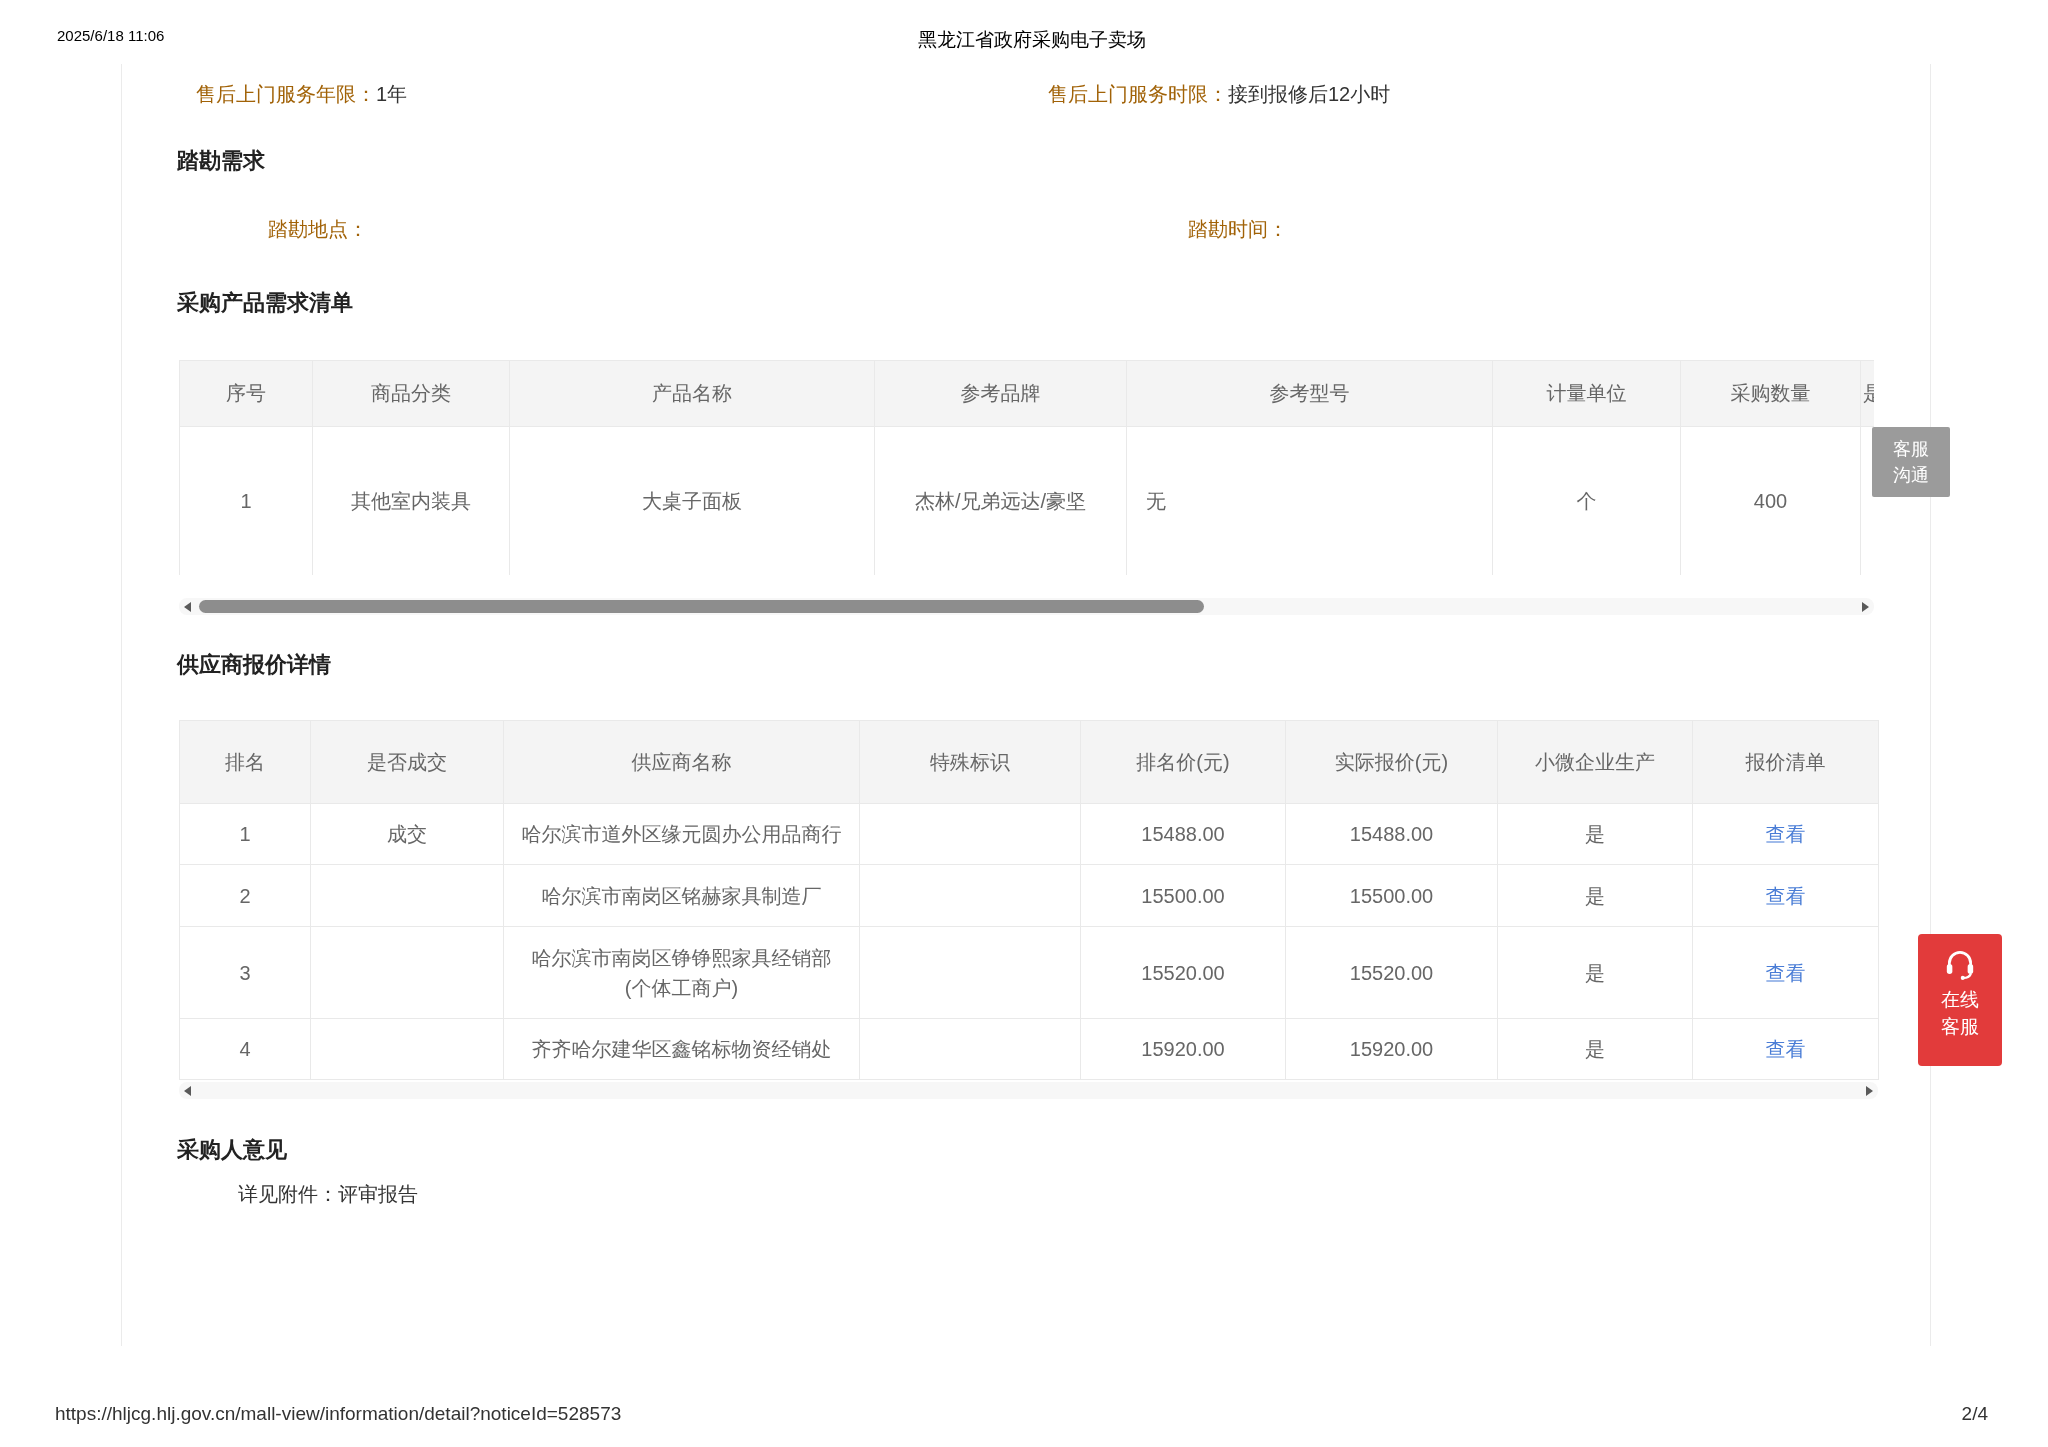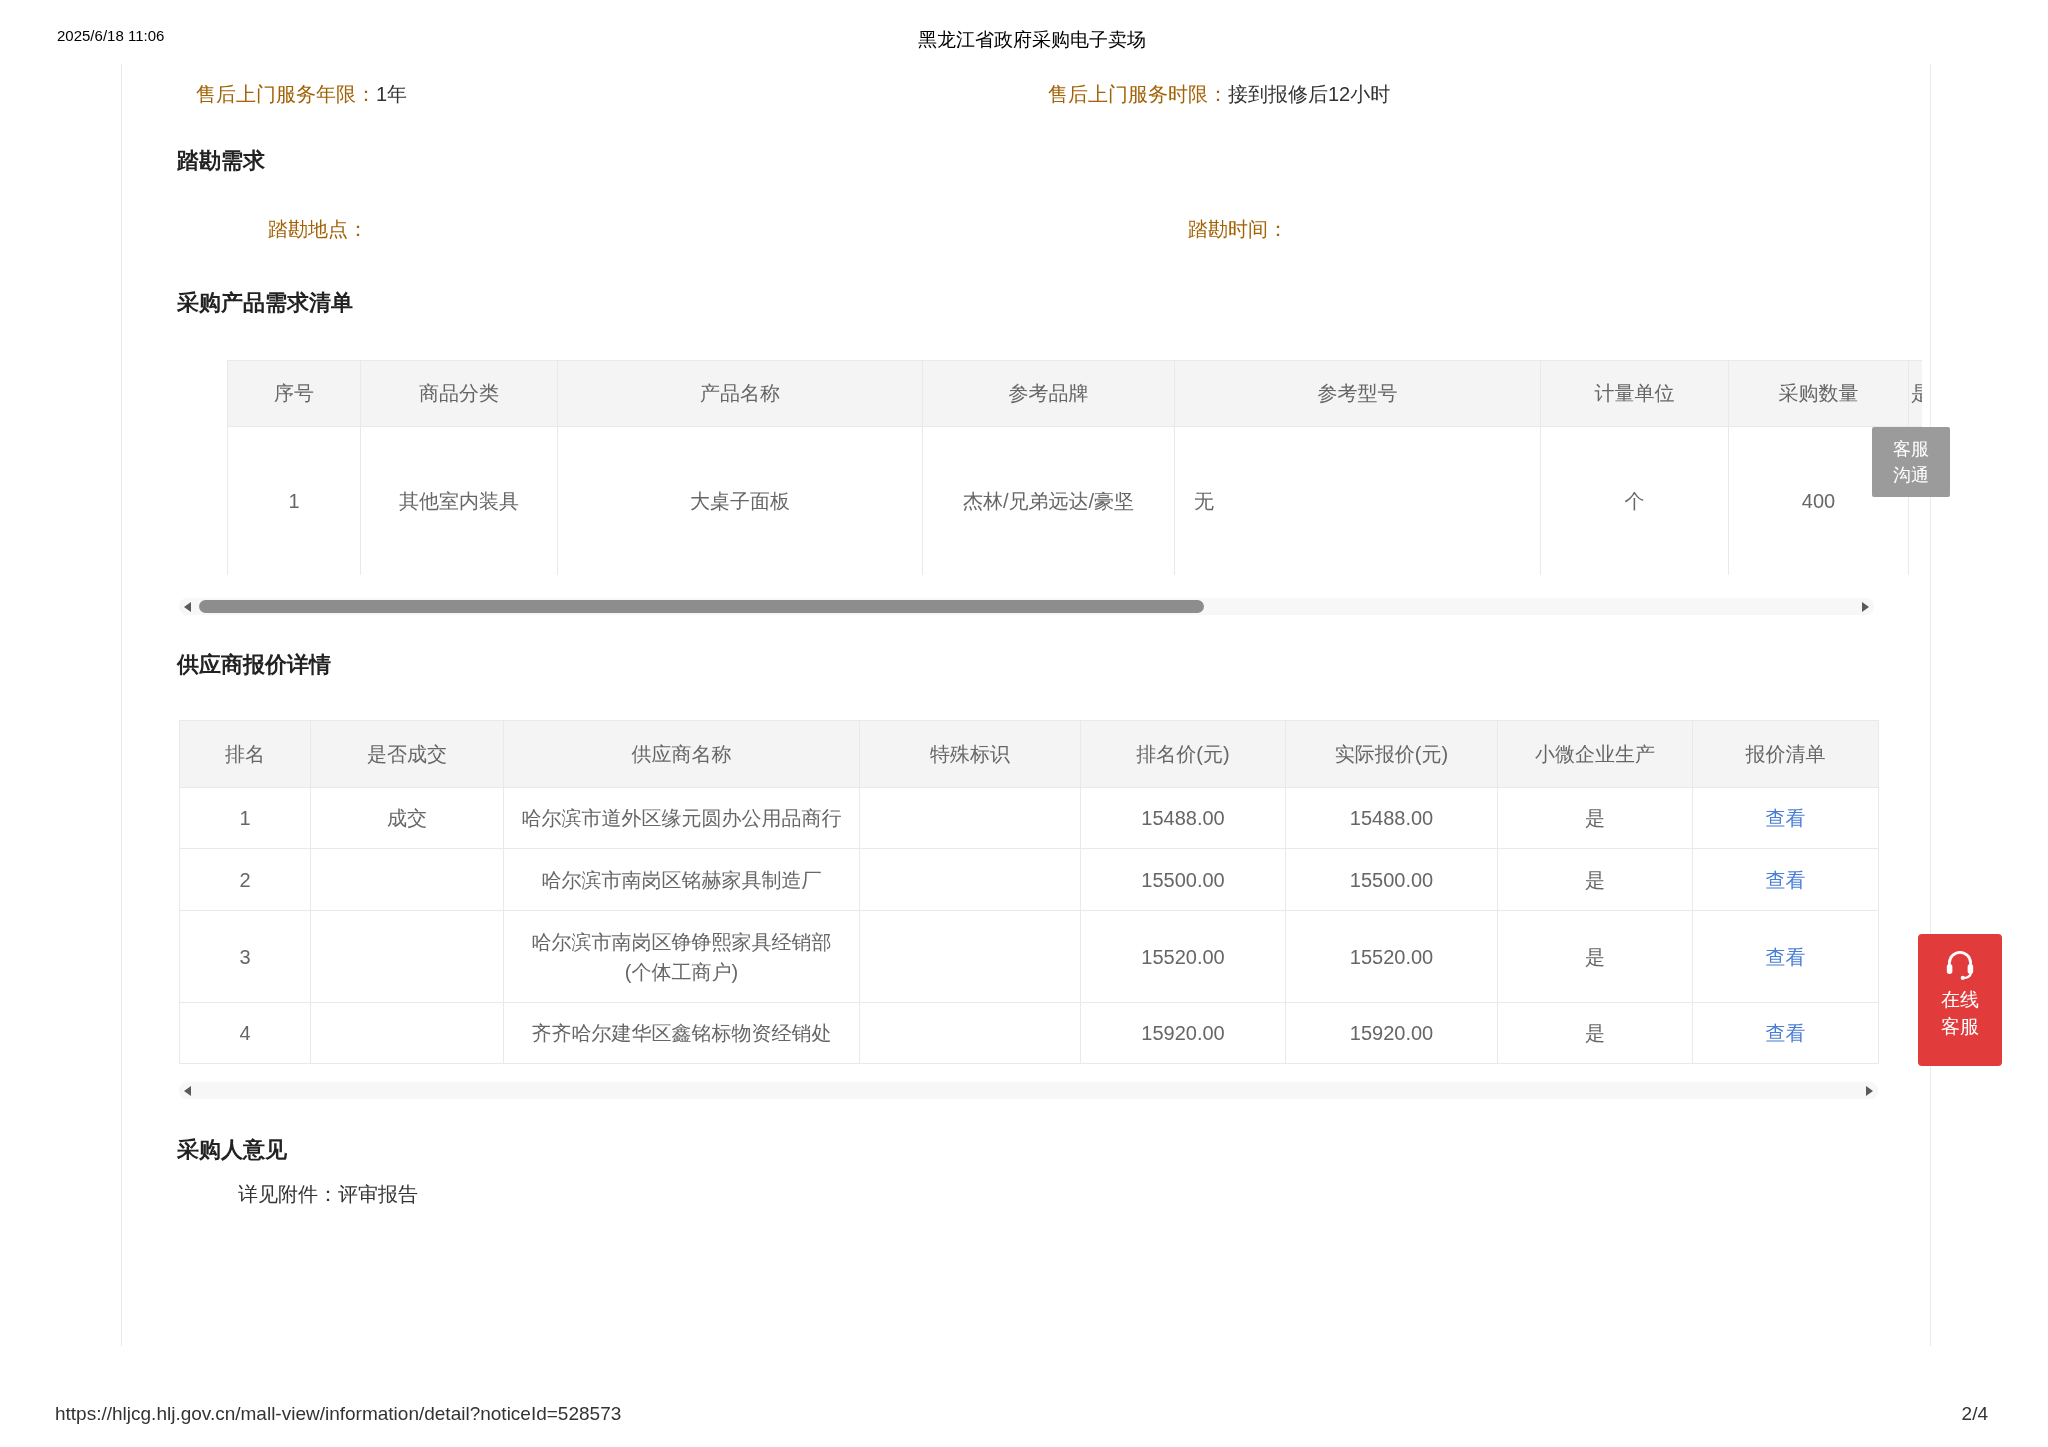--- a/index.html
+++ b/index.html
@@ -17,27 +17,27 @@
   .pair { position:absolute; white-space:nowrap; }
   .lbl { color:#a16207;margin-left:8px; }
   .val { color:#333; }
 
   .sec-h { position:absolute; font-size:22px; font-weight:700; color:#222; }
 
   
   table { border-collapse:collapse; table-layout:fixed; font-size:20px; color:#666; }
   th, td { border:1px solid #e9e9e9; text-align:center; vertical-align:middle; font-weight:400; overflow:hidden; }
   th { background:#f4f4f4; color:#666; }
-  .tbl1-wrap { position:absolute; left:179px; top:360px; width:1695px; height:215px; overflow:hidden;margin-left:48px; }
+  .tbl1-wrap { position:absolute; left:179px; top:360px; width:1695px; height:215px; overflow:hidden; }
   .tbl1 { width:1901px; }
   .tbl1 th { height:66px; }
   .tbl1 td { height:149px; }
   .tbl2-wrap { position:absolute; left:179px; top:720px; }
   .tbl2 { width:1699px; }
-  .tbl2 th { height:67px; }
+  .tbl2 th { height:83px; }
   .tbl2 td { white-space:pre-line; line-height:30px; }
   td.align-left { text-align:left; padding-left:19px; }
   th.clip-col { text-align:left; padding-left:2px; }
   a.view-link { color:#4a7dd6; text-decoration:none; }
 
   
   .hscroll { position:absolute; height:17px; background:#f7f7f7; border-radius:8px; }
   .hscroll .thumb { position:absolute; top:2px; height:13px; background:#8d8d8d; border-radius:7px; }
   .sb-arrow { position:absolute; top:4px; width:0; height:0; border-top:5px solid transparent; border-bottom:5px solid transparent; }
   .sb-arrow.left { left:5px; border-right:7px solid #5a5a5a; }

